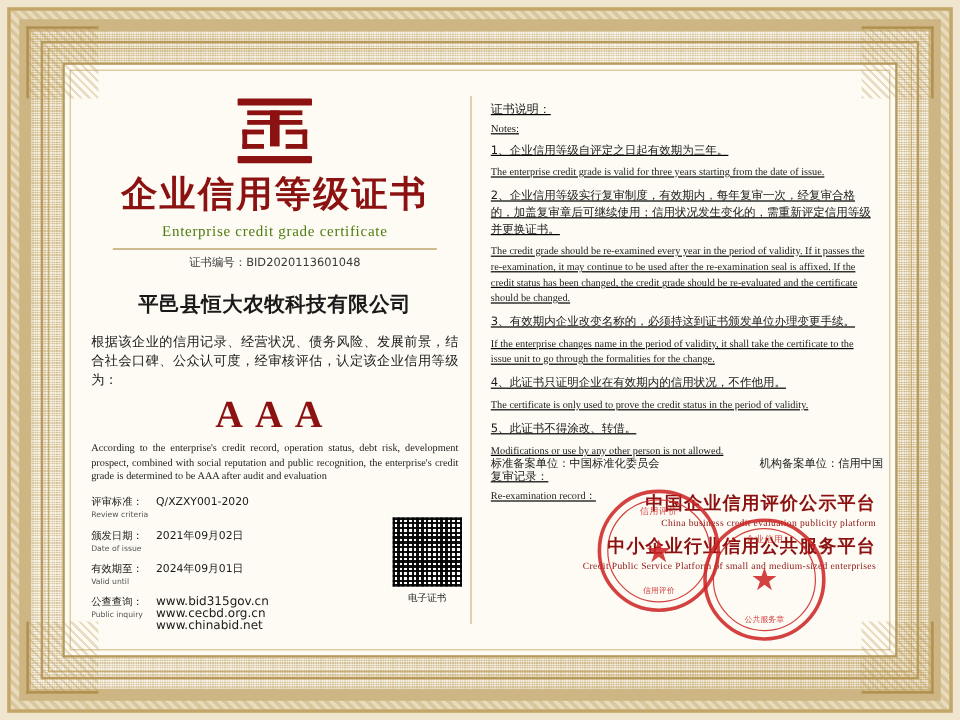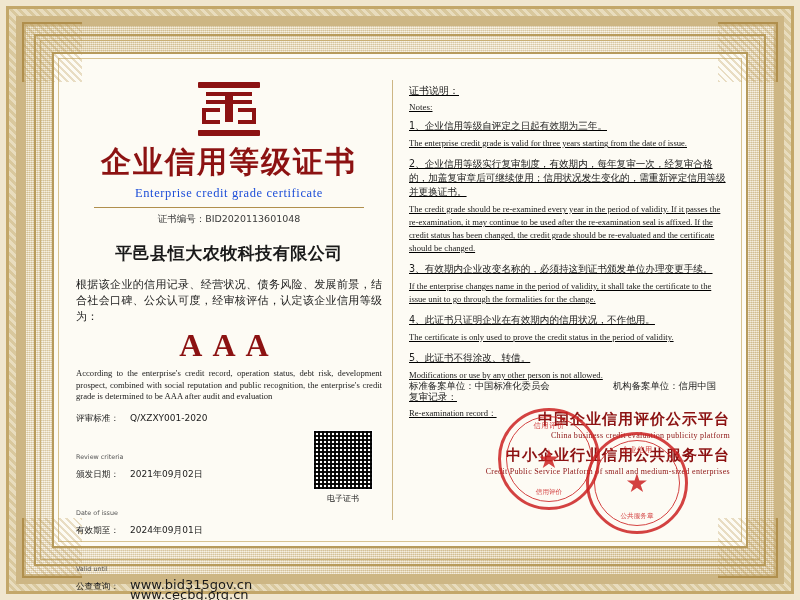--- a/index.html
+++ b/index.html
@@ -132,21 +132,21 @@
     font-weight: bold;
     letter-spacing: 2px;
     color: #8c1212;
     font-family: "DejaVu Sans", "Liberation Sans", sans-serif;
     margin-top: 2px;
   }
   .title-en {
     text-align: center;
     font-size: 12.5px;
     letter-spacing: 0.6px;
-    color: #1d4ed8;
+    color: #4d7c0f;
     margin-top: 3px;
     font-family: "Liberation Serif", serif;
   }
   .title-rule {
     width: 270px;
     height: 1px;
     background: #b08f4d;
     margin: 6px auto 5px;
   }
   .cert-no {
@@ -203,26 +203,26 @@
   .meta-row {
     display: flex;
     align-items: baseline;
     margin-bottom: 7px;
   }
   .meta-label {
     width: 54px;
     flex: none;
   }
   .meta-label .cn { display: block; font-size: 8.6px; }
-  .meta-label .en { display: block; font-size: 6.4px; color: #555; margin-top: 28px; }
+  .meta-label .en { display: block; font-size: 6.4px; color: #555; }
   .meta-value { font-size: 9px; }
 
   .qr {
     position: absolute;
-    right: 18px;
+    right: 5px;
     bottom: 34px;
     width: 62px;
     text-align: center;
   }
   .qr-box {
     width: 58px;
     height: 58px;
     margin: 0 auto;
     background:
       repeating-linear-gradient(0deg, #111 0 2px, #fff 2px 4px),
@@ -272,21 +272,21 @@
   .reexam-en {
     font-size: 8.6px;
     margin-top: 4px;
     color: #1a1a1a;
     font-family: "Liberation Serif", serif;
   }
 
   .filing-row {
     position: absolute;
     left: 16px;
-    right: 22px;
+    right: 2px;
     top: 318px;
     display: flex;
     justify-content: space-between;
     font-size: 9.4px;
     color: #1a1a1a;
     font-family: "DejaVu Sans", "Liberation Sans", sans-serif;
   }
 
   .platform-block {
     position: absolute;
@@ -445,21 +445,21 @@
             <span class="cn">有效期至：</span>
             <span class="en">Valid until</span>
           </div>
           <div class="meta-value">2024年09月01日</div>
         </div>
         <div class="meta-row">
           <div class="meta-label">
             <span class="cn">公查查询：</span>
             <span class="en">Public inquiry</span>
           </div>
-          <div class="meta-value" style="white-space:pre-line; font-size:13px; line-height:10px;">www.bid315gov.cn
+          <div class="meta-value" style="white-space:pre-line; font-size:10px; line-height:10px;">www.bid315gov.cn
 www.cecbd.org.cn
 www.chinabid.net</div>
         </div>
       </div>
 
       <div class="qr">
         <div class="qr-box"></div>
         <div class="qr-caption">电子证书</div>
       </div>
     </div>

